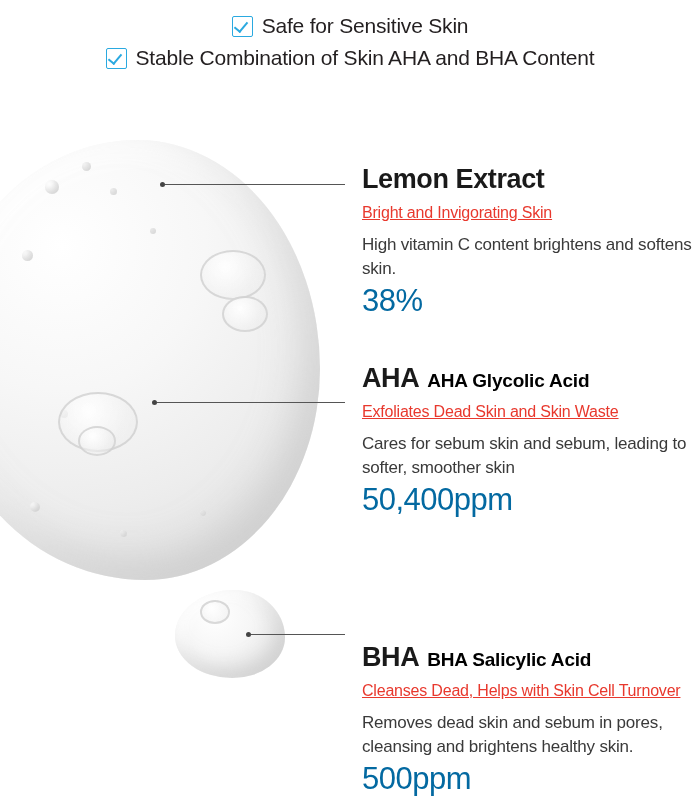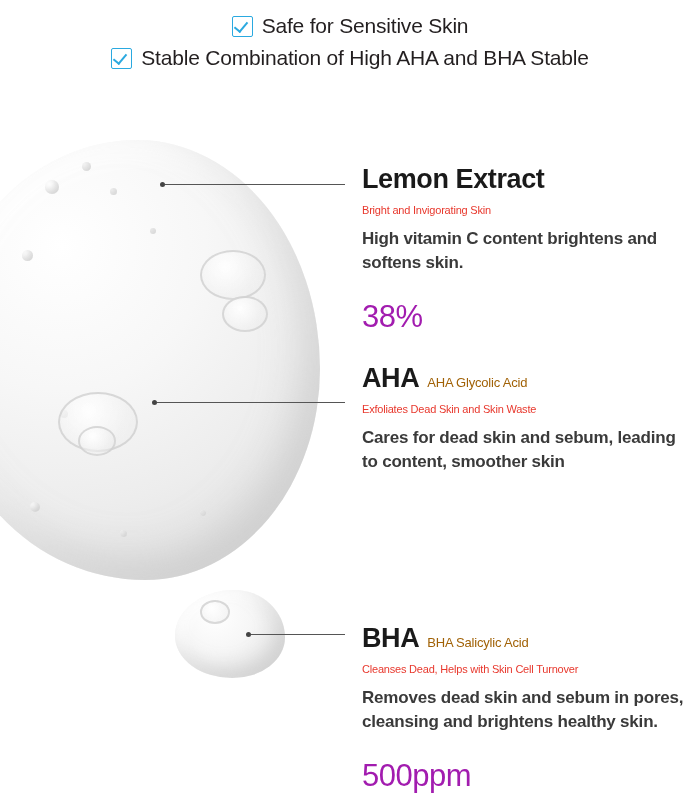--- a/index.html
+++ b/index.html
@@ -125,57 +125,57 @@
     font-weight: bold;
     color: #1a1a1a;
     letter-spacing: -0.4px;
     line-height: 1.1;
     display: flex;
     align-items: baseline;
     gap: 8px;
     text-align: right;
   }
   .block .head .sub {
-    font-size: 13px;
-    font-weight: normal;
-    color: #a16207;
+    font-size: 19px;
+    font-weight: bold;
+    color: #000000;
     letter-spacing: -0.2px;
   }
   .block .red {
     margin-top: 9px;
-    font-size: 11px;
+    font-size: 16px;
     color: #e8382d;
     letter-spacing: -0.2px;
+    text-decoration: underline;
   }
   .block .desc {
     margin-top: 11px;
     font-size: 17px;
     color: #3a3a3a;
     line-height: 1.45;
     letter-spacing: -0.2px;
-    font-weight: bold;
   }
   .block .value {
-    margin-top: 23px;
+    margin-top: 1px;
     font-size: 31px;
-    color: #a21caf;
+    color: #0369a1;
     letter-spacing: -0.5px;
   }
 </style>
 </head>
 <body>
 
 <div class="checklist">
   <div class="check-row">
     <span class="check-icon"></span>
     <span class="check-text">Safe for Sensitive Skin</span>
   </div>
   <div class="check-row">
     <span class="check-icon"></span>
-    <span class="check-text">Stable Combination of High AHA and BHA Stable</span>
+    <span class="check-text">Stable Combination of Skin AHA and BHA Content</span>
   </div>
 </div>
 
 <div class="blob-area">
   <div class="blob-big"></div>
   <div class="blob-small"></div>
 
   <div class="bub" style="left:45px; top:70px; width:14px; height:14px;"></div>
   <div class="bub" style="left:82px; top:52px; width:9px; height:9px;"></div>
   <div class="bub" style="left:110px; top:78px; width:7px; height:7px;"></div>
@@ -211,24 +211,25 @@
   <div class="desc">High vitamin C content brightens and softens skin.</div>
   <div class="value">38%</div>
 </div>
 
 <div class="block" style="top:364px;">
   <div class="head">
     <span>AHA</span>
     <span class="sub">AHA Glycolic Acid</span>
   </div>
   <div class="red">Exfoliates Dead Skin and Skin Waste</div>
-  <div class="desc">Cares for dead skin and sebum, leading to content, smoother skin</div>
-</div>
-
-<div class="block" style="top:624px;">
+  <div class="desc">Cares for sebum skin and sebum, leading to softer, smoother skin</div>
+  <div class="value">50,400ppm</div>
+</div>
+
+<div class="block" style="top:643px;">
   <div class="head">
     <span>BHA</span>
     <span class="sub">BHA Salicylic Acid</span>
   </div>
   <div class="red">Cleanses Dead, Helps with Skin Cell Turnover</div>
   <div class="desc">Removes dead skin and sebum in pores, cleansing and brightens healthy skin.</div>
   <div class="value">500ppm</div>
 </div>
 
 </body></html>

